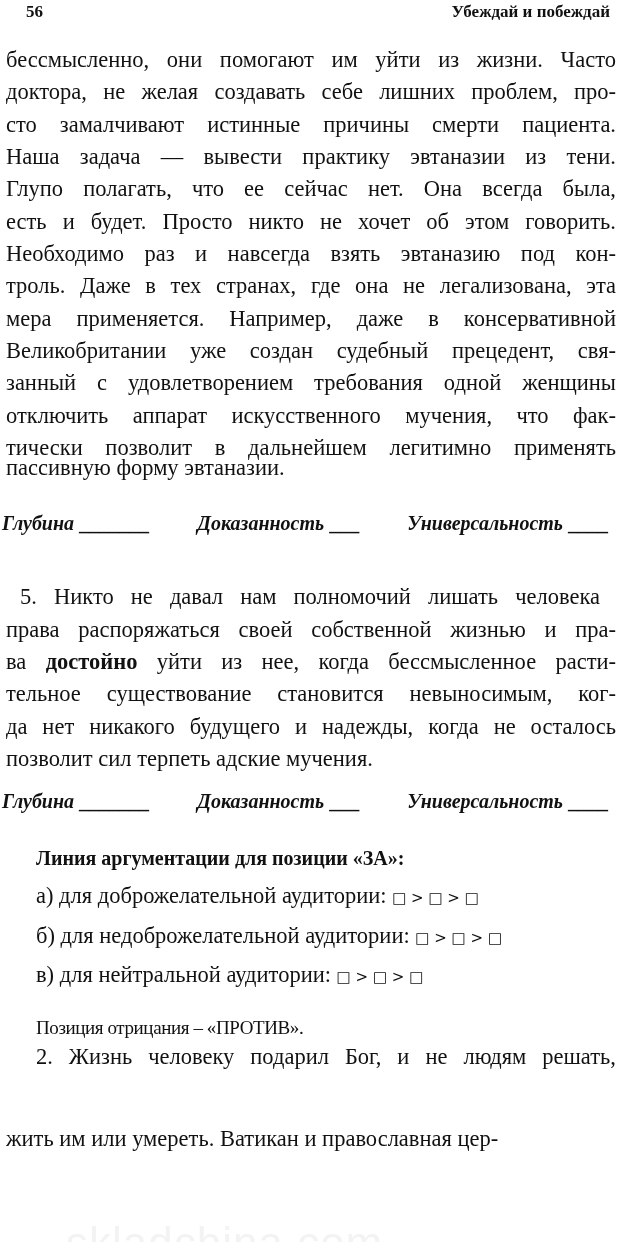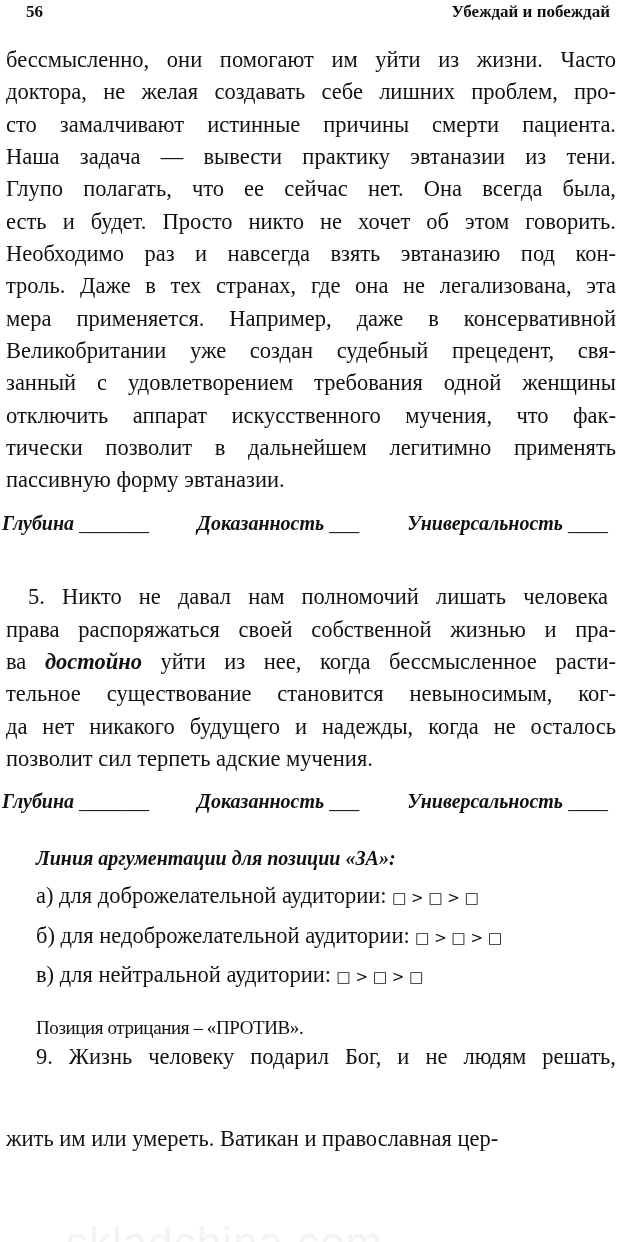--- a/index.html
+++ b/index.html
@@ -7,22 +7,22 @@
          font-family: "Liberation Serif", "DejaVu Serif", serif; color: #111; }
   .header { position: absolute; top: 2px; left: 6px; right: 10px; height: 22px;
             font-weight: bold; font-size: 17px; margin-left: 20px; }
   .page-num { position: absolute; left: 0; top: 0; }
   .running-title { position: absolute; right: 0; top: 0; }
   .line { position: absolute; left: 6px; width: 610px; font-size: 22.5px; line-height: 32px;
           white-space: nowrap; }
   .just { text-align: justify; text-align-last: justify; }
   .rating { position: absolute; left: 2px; width: 606px; font-size: 20px; font-weight: bold;
             font-style: italic; white-space: nowrap; display: flex; justify-content: space-between; }
-  .rating span.blank { font-style: normal; font-weight: normal; }
-  .bi { font-weight: bold; font-style: italic; }
+  .rating span.blank { font-style: normal; font-weight: bold; }
+  .bi { font-weight: bold; }
   .box { font-family: "DejaVu Sans", sans-serif; font-size: 15px; }
   .watermark { position: absolute; left: 66px; top: 1218px; font-family: "Liberation Sans", sans-serif;
                font-size: 44px; color: #f3f3f3; letter-spacing: 1px; }
 </style>
 </head>
 <body>
 
 <div class="header">
   <span class="page-num">56</span>
   <span class="running-title">Убеждай и побеждай</span>
@@ -35,31 +35,31 @@
   <div class="line just" style="top:141px">Наша задача — вывести практику эвтаназии из тени.</div>
   <div class="line just" style="top:173px">Глупо полагать, что ее сейчас нет. Она всегда была,</div>
   <div class="line just" style="top:206px">есть и будет. Просто никто не хочет об этом говорить.</div>
   <div class="line just" style="top:238px">Необходимо раз и навсегда взять эвтаназию под кон-</div>
   <div class="line just" style="top:270px">троль. Даже в тех странах, где она не легализована, эта</div>
   <div class="line just" style="top:303px">мера применяется. Например, даже в консервативной</div>
   <div class="line just" style="top:335px">Великобритании уже создан судебный прецедент, свя-</div>
   <div class="line just" style="top:367px">занный с удовлетворением требования одной женщины</div>
   <div class="line just" style="top:400px">отключить аппарат искусственного мучения, что фак-</div>
   <div class="line just" style="top:432px">тически позволит в дальнейшем легитимно применять</div>
-  <div class="line" style="top:464px">пассивную форму эвтаназии.</div>
+  <div class="line" style="top:452px">пассивную форму эвтаназии.</div>
 </div>
 
 <div class="rating" style="top:512px">
   <span><span>Глубина</span> <span class="blank">_______</span></span>
   <span><span>Доказанность</span> <span class="blank">___</span></span>
   <span><span>Универсальность</span> <span class="blank">____</span></span>
 </div>
 
 <div>
-  <div class="line just" style="top:581px; left:28px; width:580px">5. Никто не давал нам полномочий лишать человека</div>
+  <div class="line just" style="top:581px; left:20px; width:580px">5. Никто не давал нам полномочий лишать человека</div>
   <div class="line just" style="top:614px">права распоряжаться своей собственной жизнью и пра-</div>
   <div class="line just" style="top:646px">
     <span>ва</span>
     <span class="bi">достойно</span>
     <span>уйти из нее, когда бессмысленное расти-</span>
   </div>
   <div class="line just" style="top:678px">тельное существование становится невыносимым, ког-</div>
   <div class="line just" style="top:711px">да нет никакого будущего и надежды, когда не осталось</div>
   <div class="line" style="top:743px">позволит сил терпеть адские мучения.</div>
 </div>
@@ -81,17 +81,17 @@
     <span class="box">□ &gt; □ &gt; □</span>
   </div>
   <div class="line" style="top:959px; left:36px">
     <span>в) для нейтральной аудитории:</span>
     <span class="box">□ &gt; □ &gt; □</span>
   </div>
 </div>
 
 <div>
   <div class="line" style="top:1012px; left:36px; font-size:19px; letter-spacing:-0.4px">Позиция отрицания – «ПРОТИВ».</div>
-  <div class="line just" style="top:1041px; left:36px; width:580px">9. Жизнь человеку подарил Бог, и не людям решать,</div>
+  <div class="line just" style="top:1041px; left:36px; width:580px">2. Жизнь человеку подарил Бог, и не людям решать,</div>
   <div class="line" style="top:1123px">жить им или умереть. Ватикан и православная цер-</div>
 </div>
 
 <div class="watermark">skladchina.com</div>
 
 </body></html>

